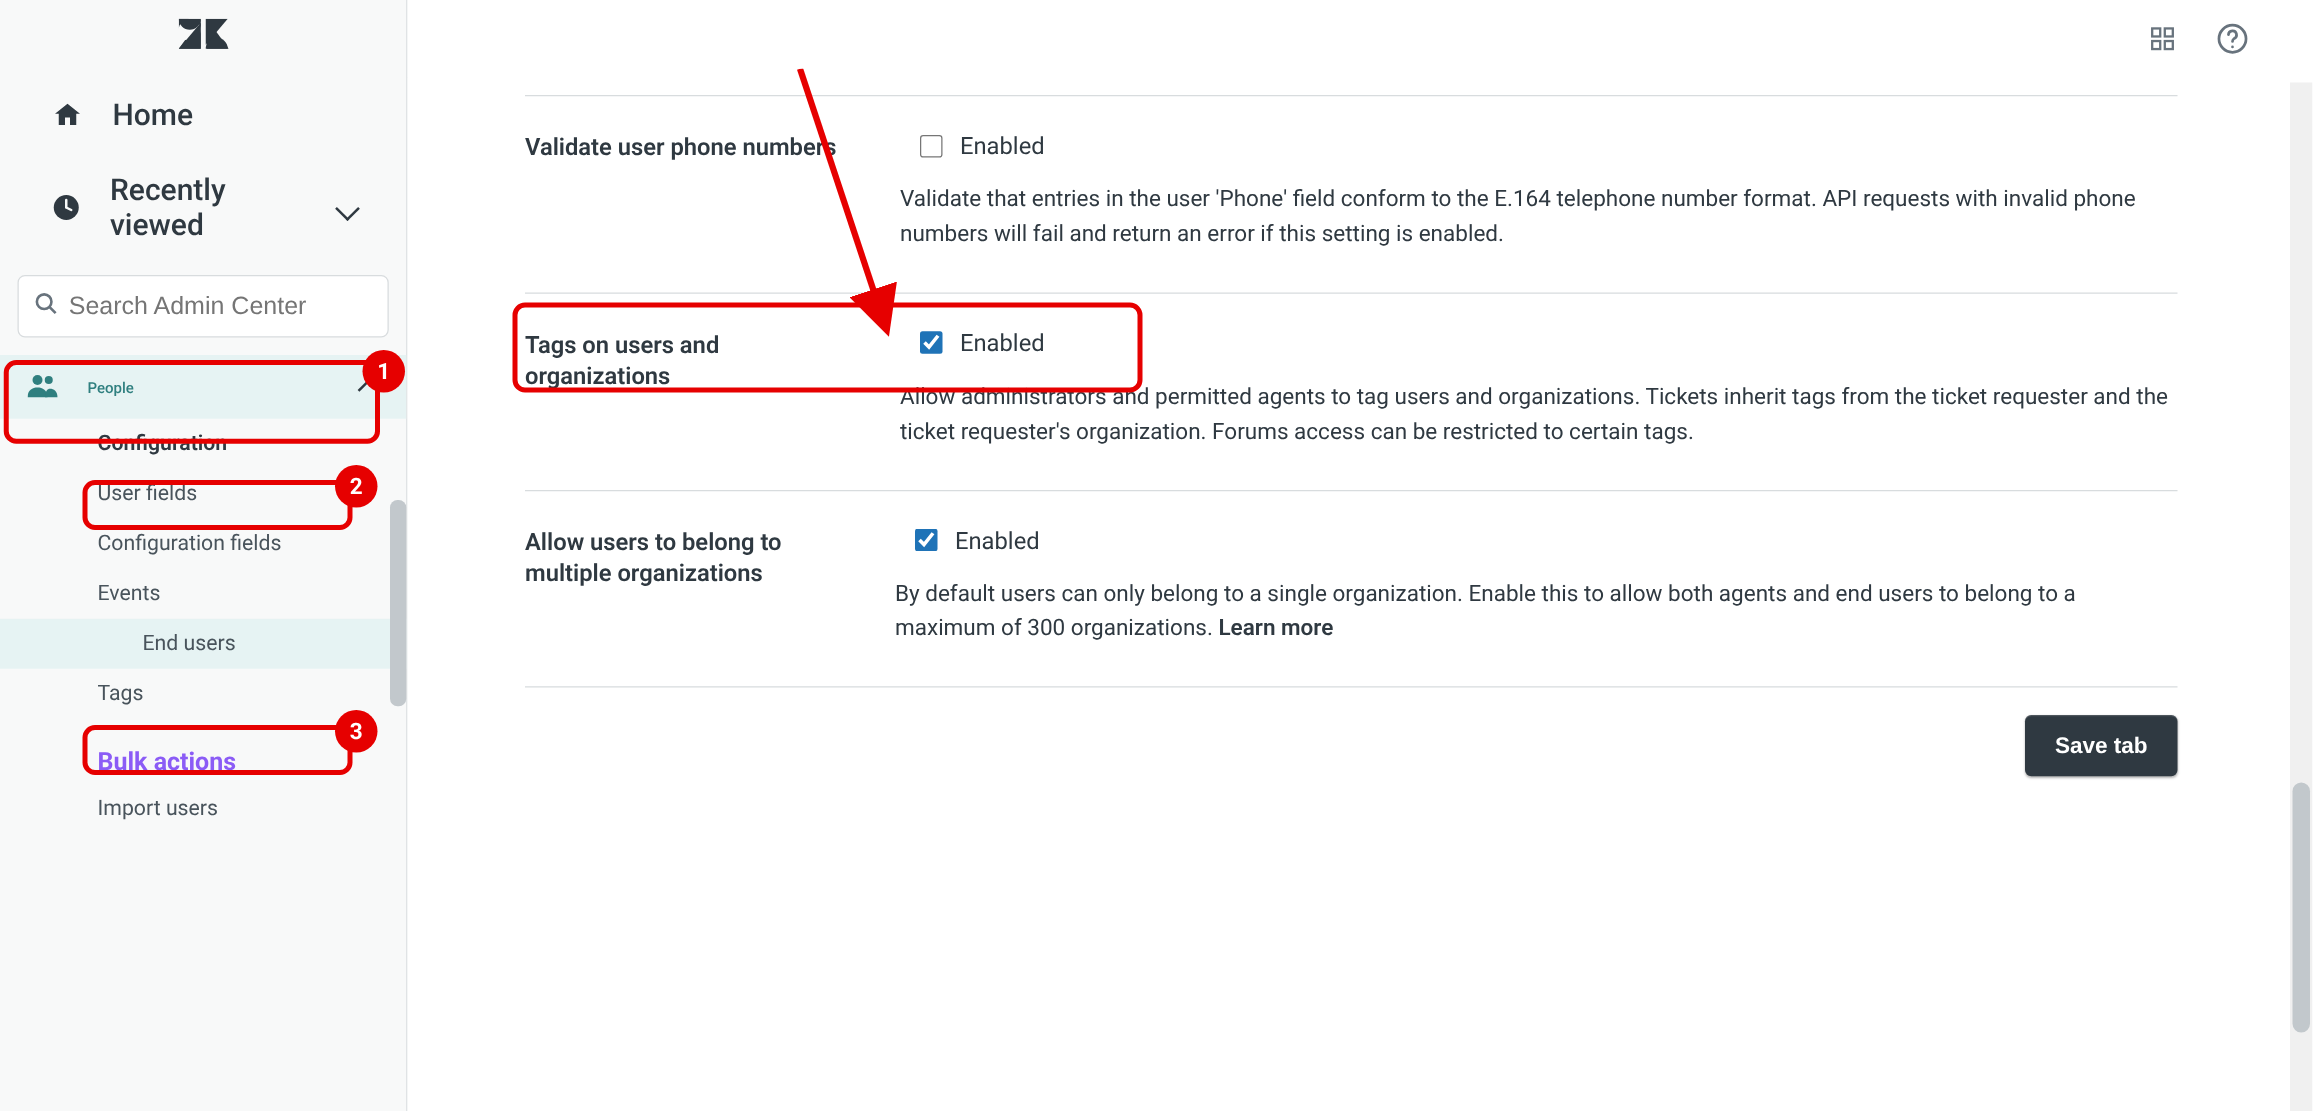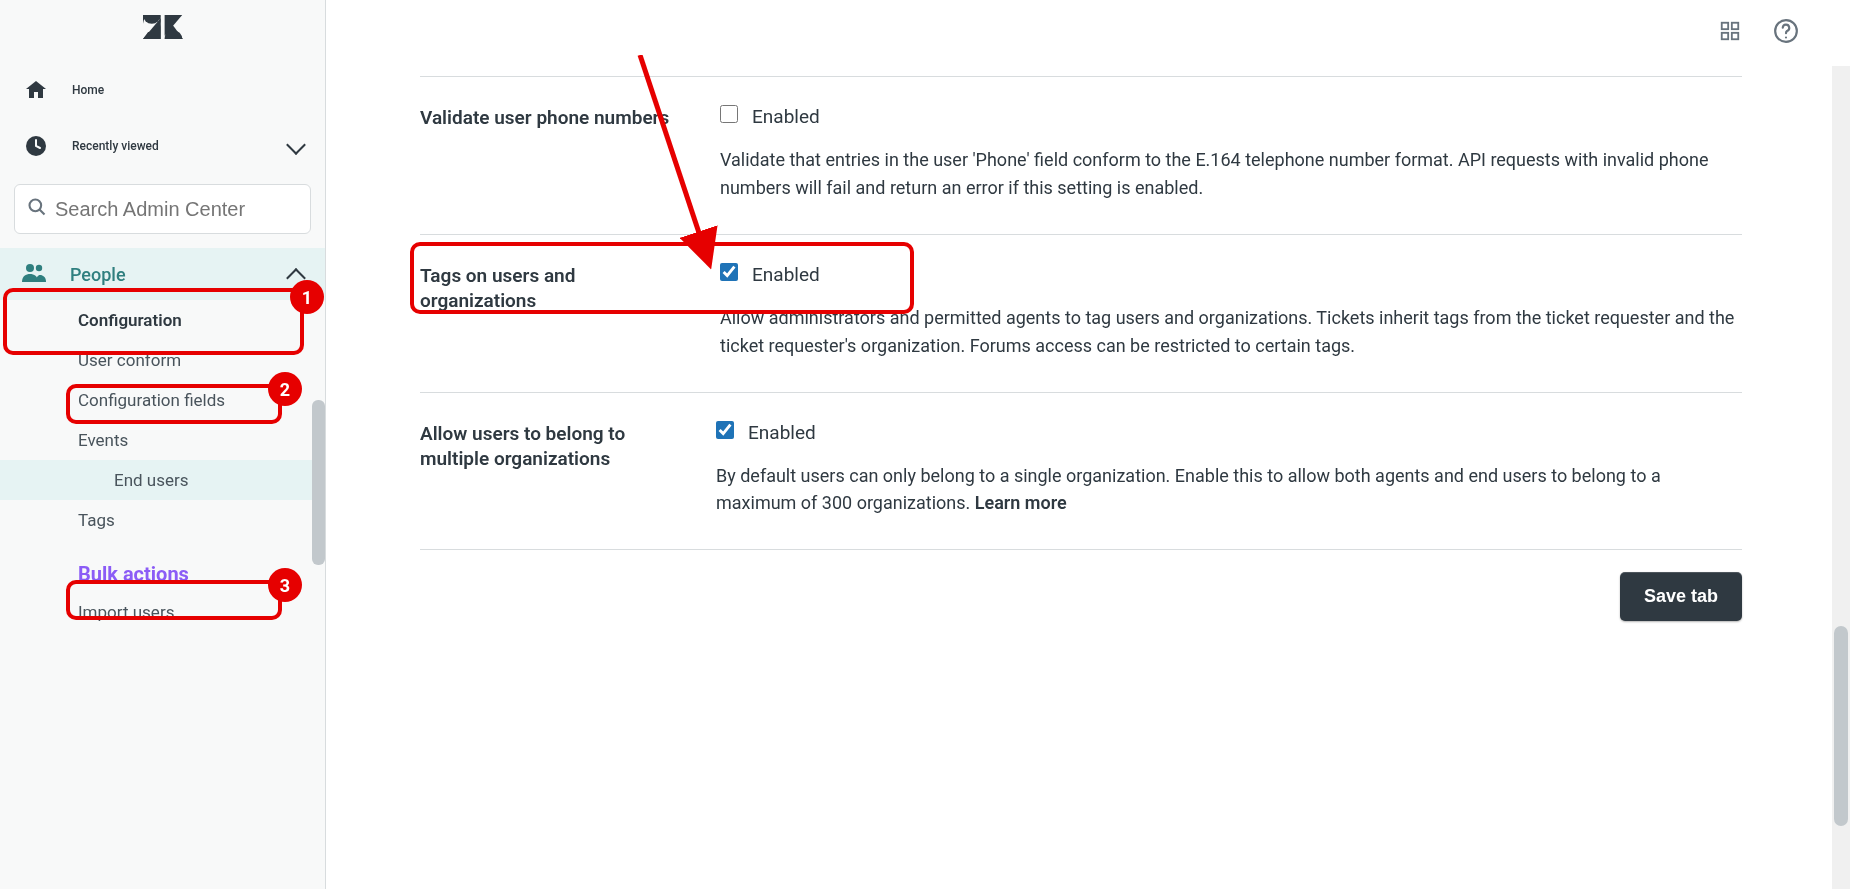--- a/index.html
+++ b/index.html
@@ -2,29 +2,29 @@
 <html><head>
 <meta charset="utf-8">
 <style>
   * { box-sizing: border-box; margin: 0; padding: 0; }
   body { font-family: -apple-system, BlinkMacSystemFont, "Segoe UI", Roboto, Helvetica, Arial, sans-serif; background: #fff; color: #2f3941; width: 1850px; height: 889px; overflow: hidden; position: relative; }
 
   
   .sidebar { position: absolute; left: 0; top: 0; width: 326px; height: 889px; background: #f8f9f9; border-right: 1px solid #d8dcde; display: flex; flex-direction: column; }
   .sidebar-logo { height: 62px; display: flex; align-items: center; justify-content: center; }
   .sidebar-logo svg { width: 40px; height: 32px; }
-  .nav-row { display: flex; align-items: center; padding: 16px 22px; gap: 22px; cursor: pointer; font-size: 12px; color: #2f3941; font-weight: 500; }
+  .nav-row { display: flex; align-items: center; padding: 16px 40px; gap: 22px; cursor: pointer; font-size: 24px; color: #2f3941; font-weight: 500; }
   .nav-row .icon-slot { width: 28px; display: flex; justify-content: center; }
   .nav-row .chev-slot { margin-left: auto; }
   .search-wrap { padding: 10px 14px 14px 14px; }
   .search-box { position: relative; background: #fff; border: 1px solid #d8dcde; border-radius: 6px; height: 50px; display: flex; align-items: center; padding: 0 12px 0 40px; }
   .search-box input { border: none; outline: none; font-size: 20px; width: 100%; color: #68737d; background: transparent; }
   .search-box .search-icon { position: absolute; left: 12px; top: 50%; transform: translateY(-50%); }
 
-  .group-row { display: flex; align-items: center; padding: 14px 22px; gap: 22px; cursor: pointer; font-size: 18px; font-weight: 500; }
+  .group-row { display: flex; align-items: center; padding: 14px 22px; gap: 22px; cursor: pointer; font-size: 12px; font-weight: 500; }
   .group-row.active { background: #e6f3f3; }
   .group-row .chev-slot { margin-left: auto; }
 
   .subnav { padding-left: 78px; }
   .subnav-item { padding: 10px 0; font-size: 17px; color: #49545c; cursor: pointer; font-weight: 400; }
   .subnav-item.bold { color: #2f3941; font-weight: 600; }
   .subnav-item.selected { background: #e6f3f3; }
   .subnav-section-header { padding: 22px 0 6px 0; font-size: 20px; color: #8b5cf6; font-weight: 700; }
 
   .sidebar-scroll-track { position: absolute; top: 400px; right: 0; width: 13px; height: 165px; background: #c2c8cc; border-radius: 6px; }
@@ -35,21 +35,21 @@
 
   
   .main { position: absolute; left: 326px; top: 62px; right: 18px; bottom: 0; overflow: hidden; background: #fff; }
   .content { padding: 0 90px 0 94px; }
   .divider-top { border-top: 1px solid #d8dcde; margin-top: 14px; }
 
   .setting-row { display: flex; border-bottom: 1px solid #d8dcde; padding: 28px 0 32px 0; gap: 40px; }
   .setting-row.last { border-bottom: 1px solid #d8dcde; gap: 36px; }
   .setting-label { flex: 0 0 260px; font-size: 19px; font-weight: 600; color: #2f3941; line-height: 1.35; }
   .setting-body { flex: 1; }
-  .checkbox-line { display: flex; gap: 14px; margin-bottom: 18px; }
+  .checkbox-line { display: flex; align-items: center; gap: 14px; margin-bottom: 18px; margin-left: 16px; }
   .checkbox-line input[type=checkbox] { width: 18px; height: 18px; accent-color: #1f73b7; cursor: pointer; }
   .checkbox-text { font-size: 19px; color: #2f3941; }
   .desc { font-size: 18px; color: #2f3941; line-height: 1.55; }
   .learn-more { font-weight: 600; color: #2f3941; cursor: pointer; }
 
   .save-wrap { display: flex; justify-content: flex-end; padding: 22px 0 40px 0; }
   .save-btn { background: #2f3941; color: #fff; border: none; border-radius: 5px; padding: 14px 24px; font-size: 18px; font-weight: 600; cursor: pointer; box-shadow: inset 0 1px 0 rgba(255,255,255,0.15), 0 1px 2px rgba(0,0,0,0.3); }
 
   
   .annot-box { position: absolute; border: 4px solid #e60000; border-radius: 10px; pointer-events: none; }
@@ -146,21 +146,21 @@
           <path d="M0 20 C0 14 4 12 8 12 C12 12 16 14 16 20 Z"></path>
           <path d="M14 20 C14 15 16 13 18 13 C21 13 24 15 24 20 Z"></path>
         </svg>
     </span>
     <span style="color:#2f7f7f;">People</span>
     <span class="chev-slot"><span class="chev up"></span></span>
   </div>
 
   <div class="subnav">
     <div class="subnav-item bold">Configuration</div>
-    <div class="subnav-item">User conform</div>
+    <div class="subnav-item">User fields</div>
     <div class="subnav-item">Configuration fields</div>
     <div class="subnav-item">Events</div>
     <div class="subnav-item selected" style="margin-left:-78px; padding-left:114px;">End users</div>
     <div class="subnav-item">Tags</div>
     <div class="subnav-section-header">Bulk actions</div>
     <div class="subnav-item">Import users</div>
   </div>
 
   <div class="sidebar-scroll-track"></div>
 </div>

